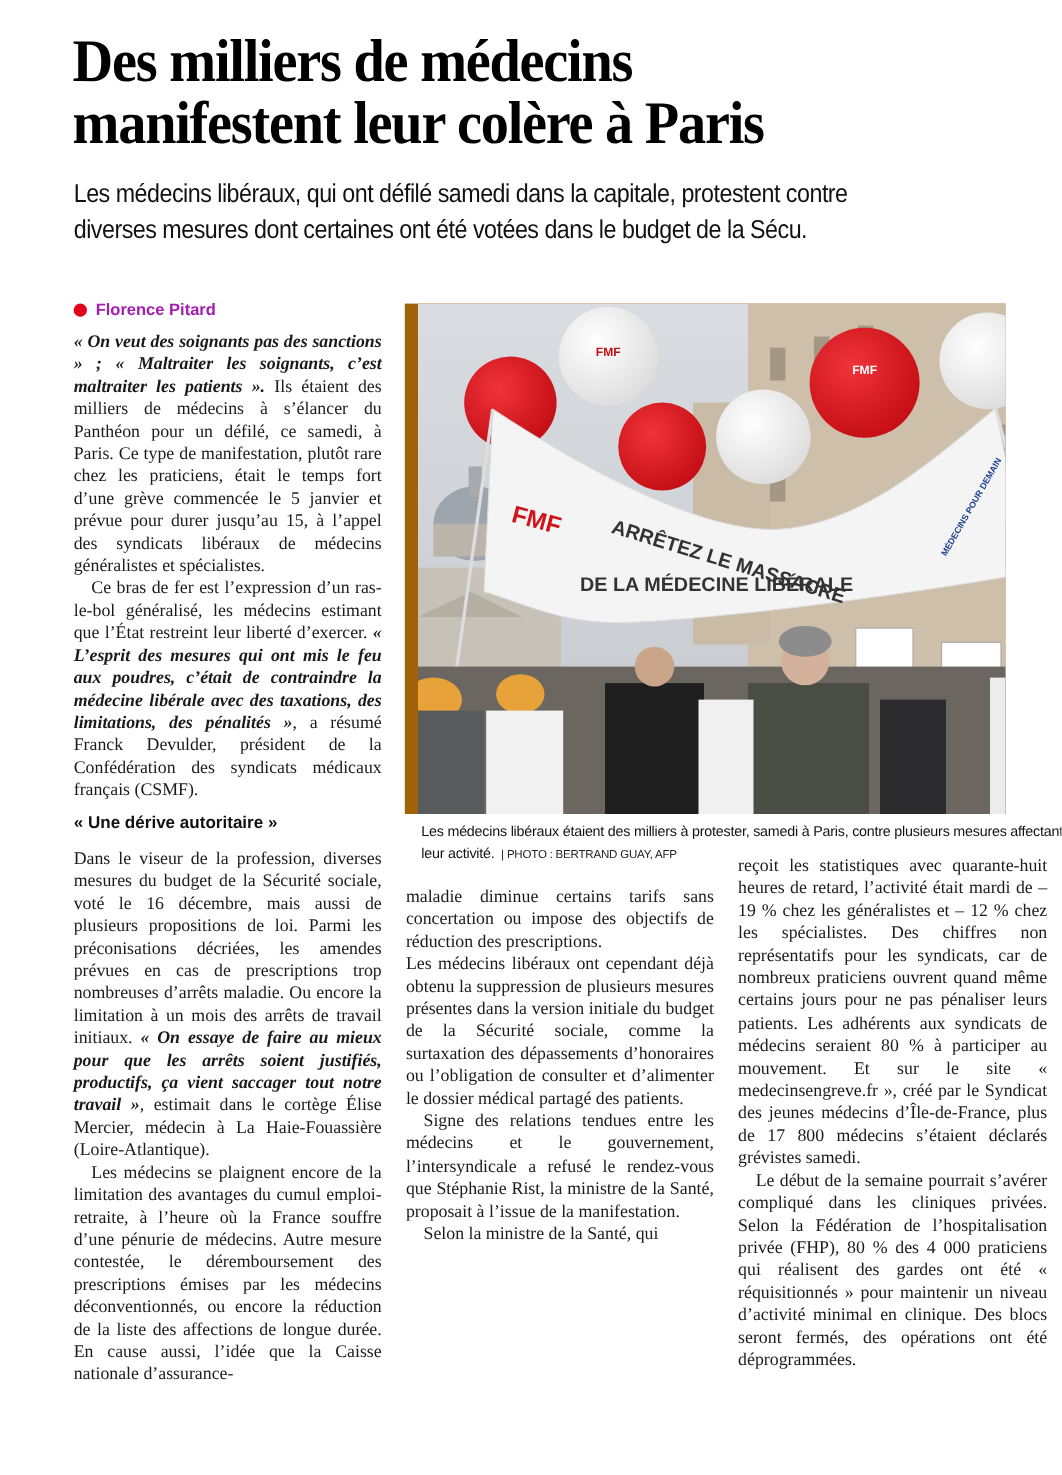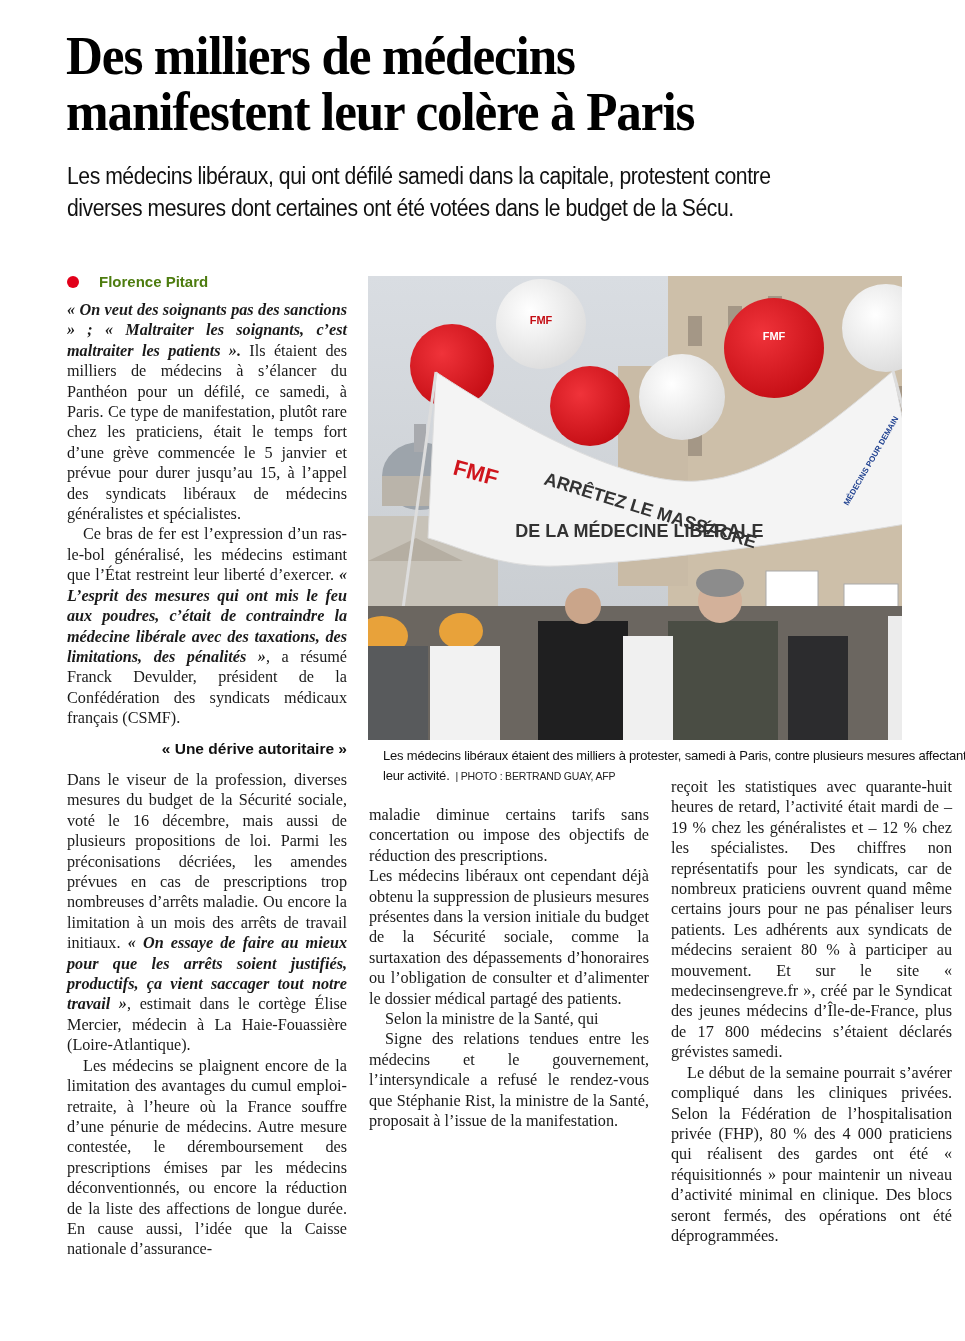--- a/index.html
+++ b/index.html
@@ -1,32 +1,32 @@
 <!DOCTYPE html>
 <html><head>
 <meta charset="utf-8">
 <style>
   html,body{margin:0;padding:0;background:#fff;}
   body{width:965px;height:1341px;position:relative;overflow:hidden;color:#111;}
   .headline{position:absolute;left:66px;top:28px;width:880px;margin:0;
     font-family:"Liberation Serif",serif;font-weight:bold;font-size:55px;line-height:56px;letter-spacing:-1.2px;color:#000;transform:scaleX(0.93);transform-origin:left top;}
   .standfirst{position:absolute;left:67px;top:160px;width:900px;margin:0;
     font-family:"Liberation Sans",sans-serif;font-size:23.5px;line-height:32px;color:#111;letter-spacing:-0.5px;transform:scaleX(0.9);transform-origin:left top;white-space:nowrap;}
-  .byline{position:absolute;left:67px;top:273px;font-family:"Liberation Sans",sans-serif;font-size:15px;font-weight:bold;color:#4d7c0f;display:flex;align-items:center;gap:20px;}
+  .byline{position:absolute;left:67px;top:273px;font-family:"Liberation Sans",sans-serif;font-size:15px;font-weight:bold;color:#a21caf;display:flex;align-items:center;gap:8px;}
   .dot{width:12px;height:12px;border-radius:50%;background:#e2001a;display:inline-block;}
   .col{position:absolute;font-family:"Liberation Serif",serif;font-size:16.2px;line-height:20.4px;color:#1a1a1a;text-align:justify;hyphens:manual;}
   .col p{margin:0;}
   .col p.indent{text-indent:16px;}
   .col em{font-style:italic;font-weight:bold;}
-  .sub{font-family:"Liberation Sans",sans-serif;font-weight:bold;font-size:15.5px;margin:10px 0 9px 0 !important;color:#111;text-align:right;}
+  .sub{font-family:"Liberation Sans",sans-serif;font-weight:bold;font-size:15.5px;margin:10px 0 9px 0 !important;color:#111;text-align:left;}
   #c1a{left:67px;top:300px;width:280px;}
   #c1b{left:67px;top:770px;width:280px;}
   #c2{left:369px;top:805px;width:280px;}
   #c3{left:671px;top:777px;width:281px;}
-  .photo{position:absolute;left:368px;top:276px;width:534px;height:464px;overflow:hidden;background:#a16207;}
+  .photo{position:absolute;left:368px;top:276px;width:534px;height:464px;overflow:hidden;background:#a16207;padding-left:12px;}
   .caption{position:absolute;left:383px;top:746px;width:590px;font-family:"Liberation Sans",sans-serif;font-size:13px;line-height:20px;color:#111;letter-spacing:-0.2px;}
   .credit{font-size:10.5px;margin-left:6px;color:#222;}
 </style>
 </head>
 <body>
 
 <h1 class="headline">
   <span>Des milliers de médecins</span><br>
   <span>manifestent leur colère à Paris</span>
 </h1>
@@ -126,20 +126,20 @@
 
 <div class="col" id="c1b">
   <p><span>Dans le viseur de la profession, diverses mesures du budget de la Sécurité sociale, voté le 16 décembre, mais aussi de plusieurs propositions de loi. Parmi les préconisations décriées, les amendes prévues en cas de prescriptions trop nombreuses d’arrêts maladie. Ou encore la limitation à un mois des arrêts de travail initiaux. </span><em>« On essaye de faire au mieux pour que les arrêts soient justifiés, productifs, ça vient saccager tout notre travail »</em><span>, estimait dans le cortège Élise Mercier, médecin à La Haie-Fouassière (Loire-Atlantique).</span></p>
   <p class="indent"><span>Les médecins se plaignent encore de la limitation des avantages du cumul emploi-retraite, à l’heure où la France souffre d’une pénurie de médecins. Autre mesure contestée, le déremboursement des prescriptions émises par les médecins déconventionnés, ou encore la réduction de la liste des affections de longue durée. En cause aussi, l’idée que la Caisse nationale d’assurance-</span></p>
 </div>
 
 <div class="col" id="c2">
   <p style="visibility:hidden;height:0;overflow:hidden;"></p>
   <p>maladie diminue certains tarifs sans concertation ou impose des objectifs de réduction des prescriptions.</p>
   <p><span>Les médecins libéraux ont cependant déjà obtenu la suppression de plusieurs mesures présentes dans la version initiale du budget de la Sécurité sociale, comme la surtaxation des dépassements d’honoraires ou l’obligation de consulter et d’alimenter le dossier médical partagé des patients.</span></p>
+  <p class="indent"><span>Signe des relations tendues entre les médecins et le gouvernement, l’intersyndicale a refusé le rendez-vous que Stéphanie Rist, la ministre de la Santé, proposait à l’issue de la manifestation.</span></p>
   <p class="indent">Selon la ministre de la Santé, qui</p>
-  <p class="indent"><span>Signe des relations tendues entre les médecins et le gouvernement, l’intersyndicale a refusé le rendez-vous que Stéphanie Rist, la ministre de la Santé, proposait à l’issue de la manifestation.</span></p>
 </div>
 
 <div class="col" id="c3">
   <p>reçoit les statistiques avec quarante-huit heures de retard, l’activité était mardi de – 19 % chez les généralistes et – 12 % chez les spécialistes. Des chiffres non représentatifs pour les syndicats, car de nombreux praticiens ouvrent quand même certains jours pour ne pas pénaliser leurs patients. Les adhérents aux syndicats de médecins seraient 80 % à participer au mouvement. Et sur le site « medecinsengreve.fr », créé par le Syndicat des jeunes médecins d’Île-de-France, plus de 17 800 médecins s’étaient déclarés grévistes samedi.</p>
   <p class="indent"><span>Le début de la semaine pourrait s’avérer compliqué dans les cliniques privées. Selon la Fédération de l’hospitalisation privée (FHP), 80 % des 4 000 praticiens qui réalisent des gardes ont été « réquisitionnés » pour maintenir un niveau d’activité minimal en clinique. Des blocs seront fermés, des opérations ont été déprogrammées.</span></p>
 </div>
 
 </body></html>

